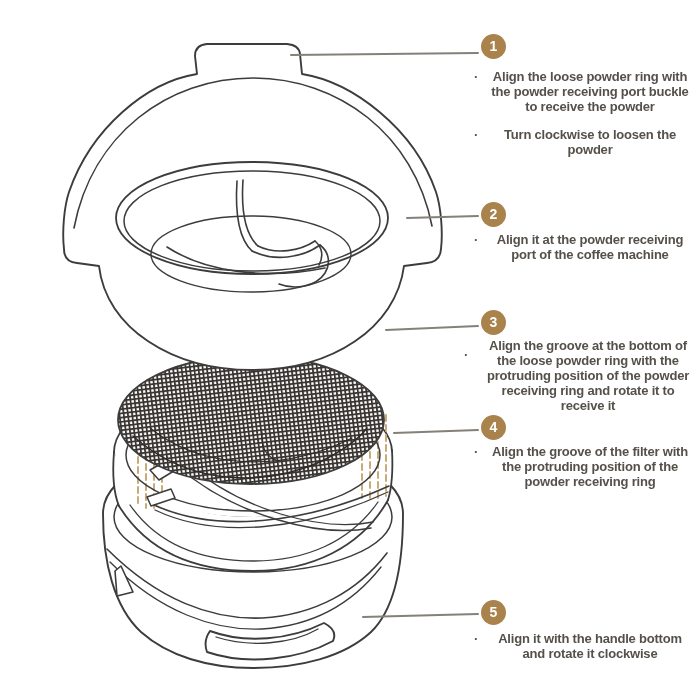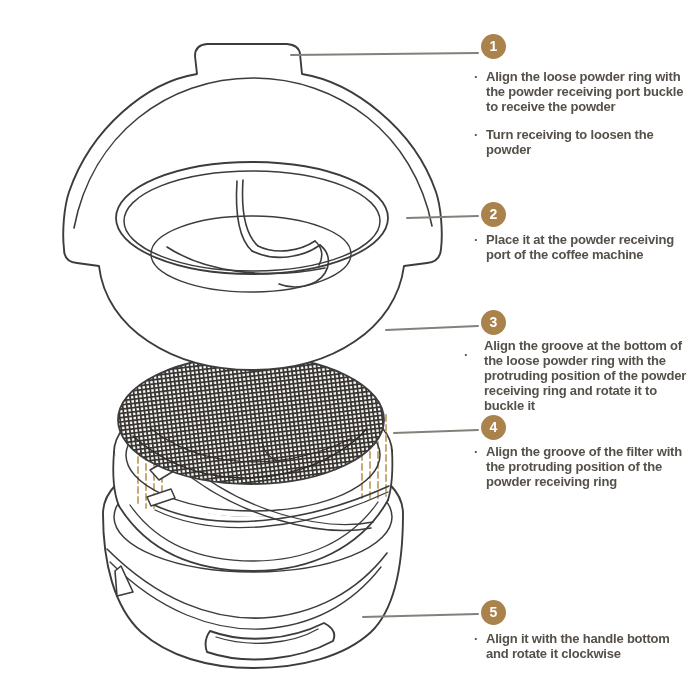--- a/index.html
+++ b/index.html
@@ -13,21 +13,21 @@
     position:absolute;left:7px;top:0;width:25px;height:25px;border-radius:50%;
     background:#aa824c;color:#ffffff;font-size:14px;font-weight:bold;
     text-align:center;line-height:25px;letter-spacing:0;
   }
   .ins{
     display:flex;align-items:flex-start;
     color:#55504a;font-size:13px;line-height:15px;font-weight:bold;
     letter-spacing:-0.2px;
   }
   .ins .bullet{flex:0 0 12px;width:12px;font-weight:bold;color:#55504a;}
-  .ins .txt{width:208px;}
+  .ins .txt{width:208px;text-align:center;}
   
   #step1 .ins.first{margin-top:35px;}
   #step1 .ins.second{margin-top:13px;}
   #step2 .ins.first{margin-top:30px;}
   #step3 .ins.first{margin-top:28px;}
   #step4 .ins.first{margin-top:29px;}
   #step5 .ins.first{margin-top:31px;}
   
   #step3 .bullet{position:relative;top:9px;left:-10px;margin-right:-2px;}
 </style>
@@ -119,37 +119,37 @@
   </svg>
 
   <div class="step" id="step1" style="top:34px">
     <div class="badge">1</div>
     <div class="ins first">
       <span class="bullet">·</span>
       <span class="txt">Align the loose powder ring with the powder receiving port buckle to receive the powder</span>
     </div>
     <div class="ins second">
       <span class="bullet">·</span>
-      <span class="txt">Turn receiving to loosen the powder</span>
+      <span class="txt">Turn clockwise to loosen the powder</span>
     </div>
   </div>
 
   <div class="step" id="step2" style="top:202px">
     <div class="badge">2</div>
     <div class="ins first">
       <span class="bullet">·</span>
-      <span class="txt">Place it at the powder receiving port of the coffee machine</span>
+      <span class="txt">Align it at the powder receiving port of the coffee machine</span>
     </div>
   </div>
 
   <div class="step" id="step3" style="top:310px">
     <div class="badge">3</div>
     <div class="ins first">
       <span class="bullet">·</span>
-      <span class="txt">Align the groove at the bottom of the loose powder ring with the protruding position of the powder receiving ring and rotate it to buckle it</span>
+      <span class="txt">Align the groove at the bottom of the loose powder ring with the protruding position of the powder receiving ring and rotate it to receive it</span>
     </div>
   </div>
 
   <div class="step" id="step4" style="top:415px">
     <div class="badge">4</div>
     <div class="ins first">
       <span class="bullet">·</span>
       <span class="txt">Align the groove of the filter with the protruding position of the powder receiving ring</span>
     </div>
   </div>

